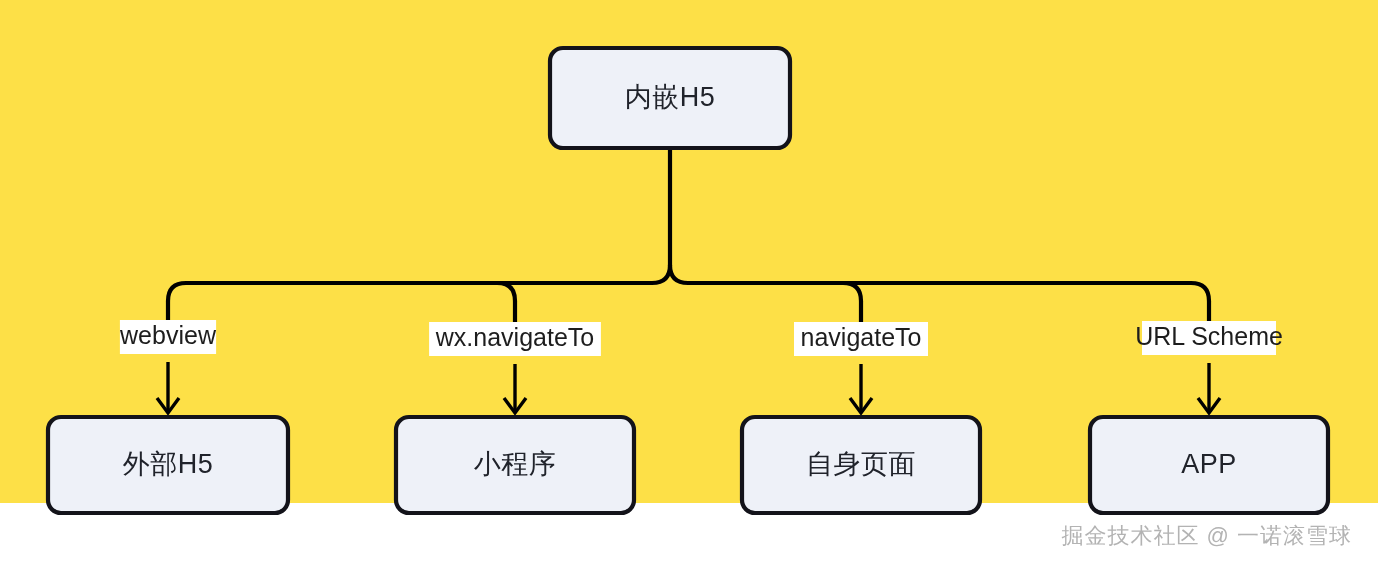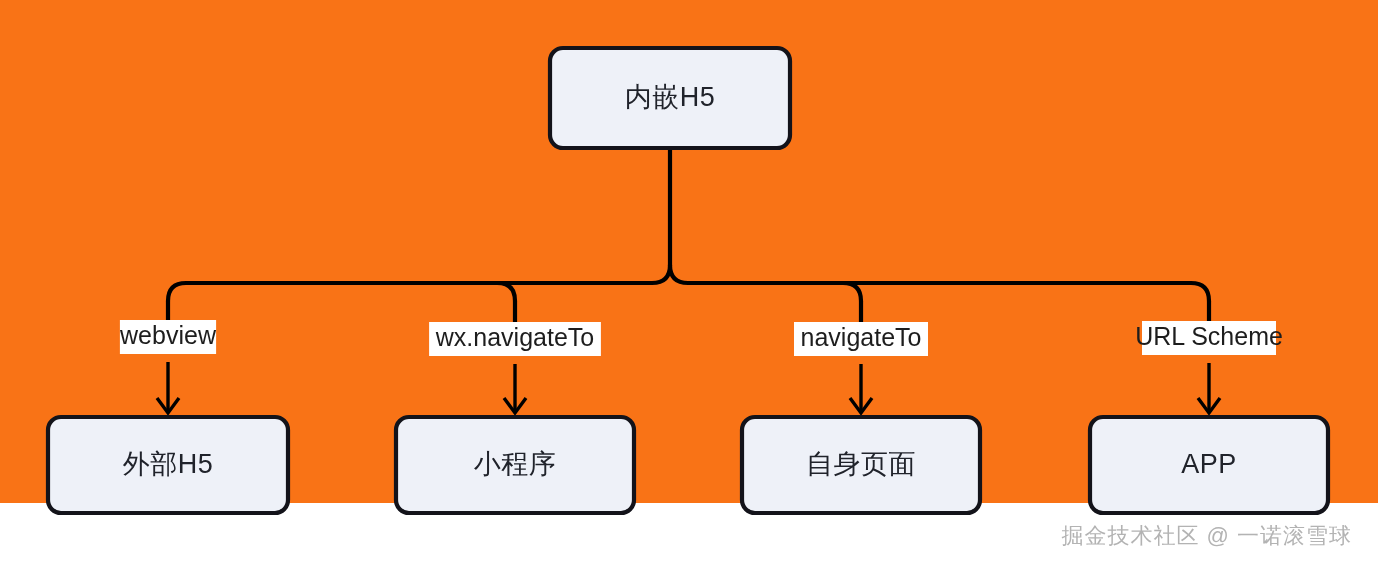--- a/index.html
+++ b/index.html
@@ -12,21 +12,21 @@
     width: 1378px;
     height: 566px;
     overflow: hidden;
     font-family: "Liberation Sans", "DejaVu Sans", sans-serif;
     color: #1b1b1b;
   }
   #diagram-root {
     position: relative;
     width: 1378px;
     height: 503px;
-    background: #f97316;
+    background: #fde047;
   }
   svg.diagram-canvas {
     position: absolute;
     top: 0;
     left: 0;
     width: 1378px;
     height: 566px;
     display: block;
   }
   .node-rect {

